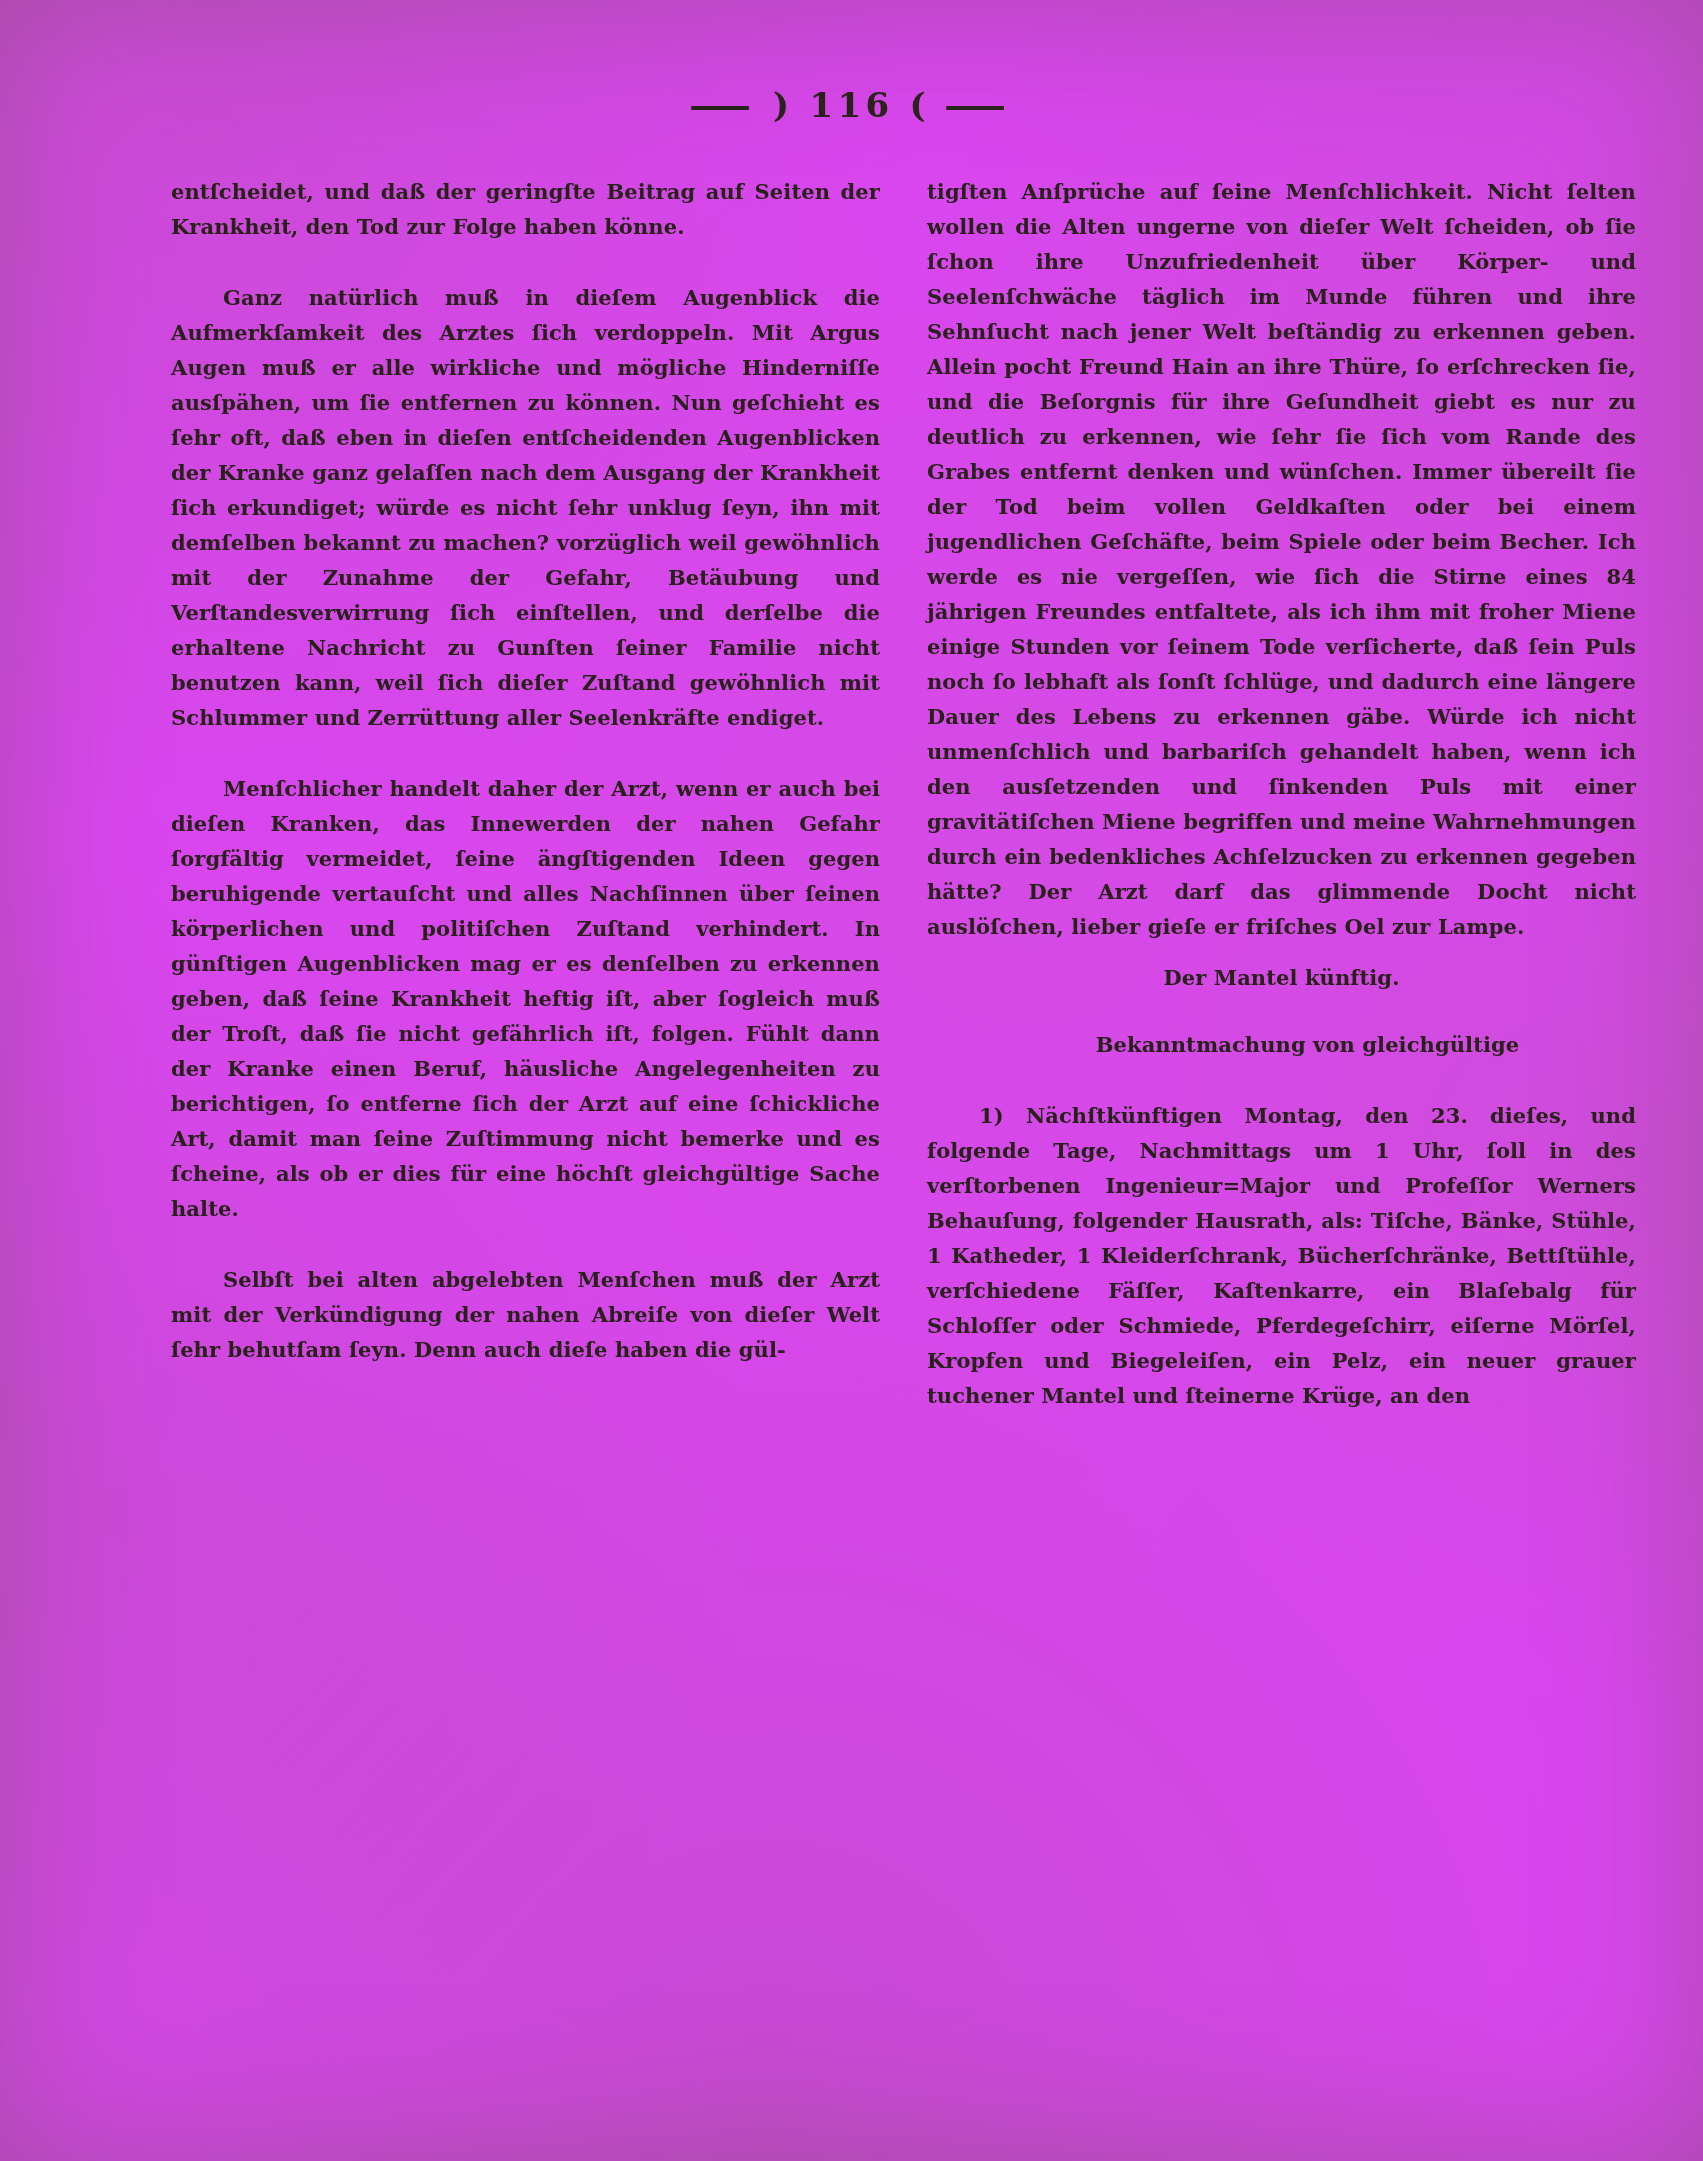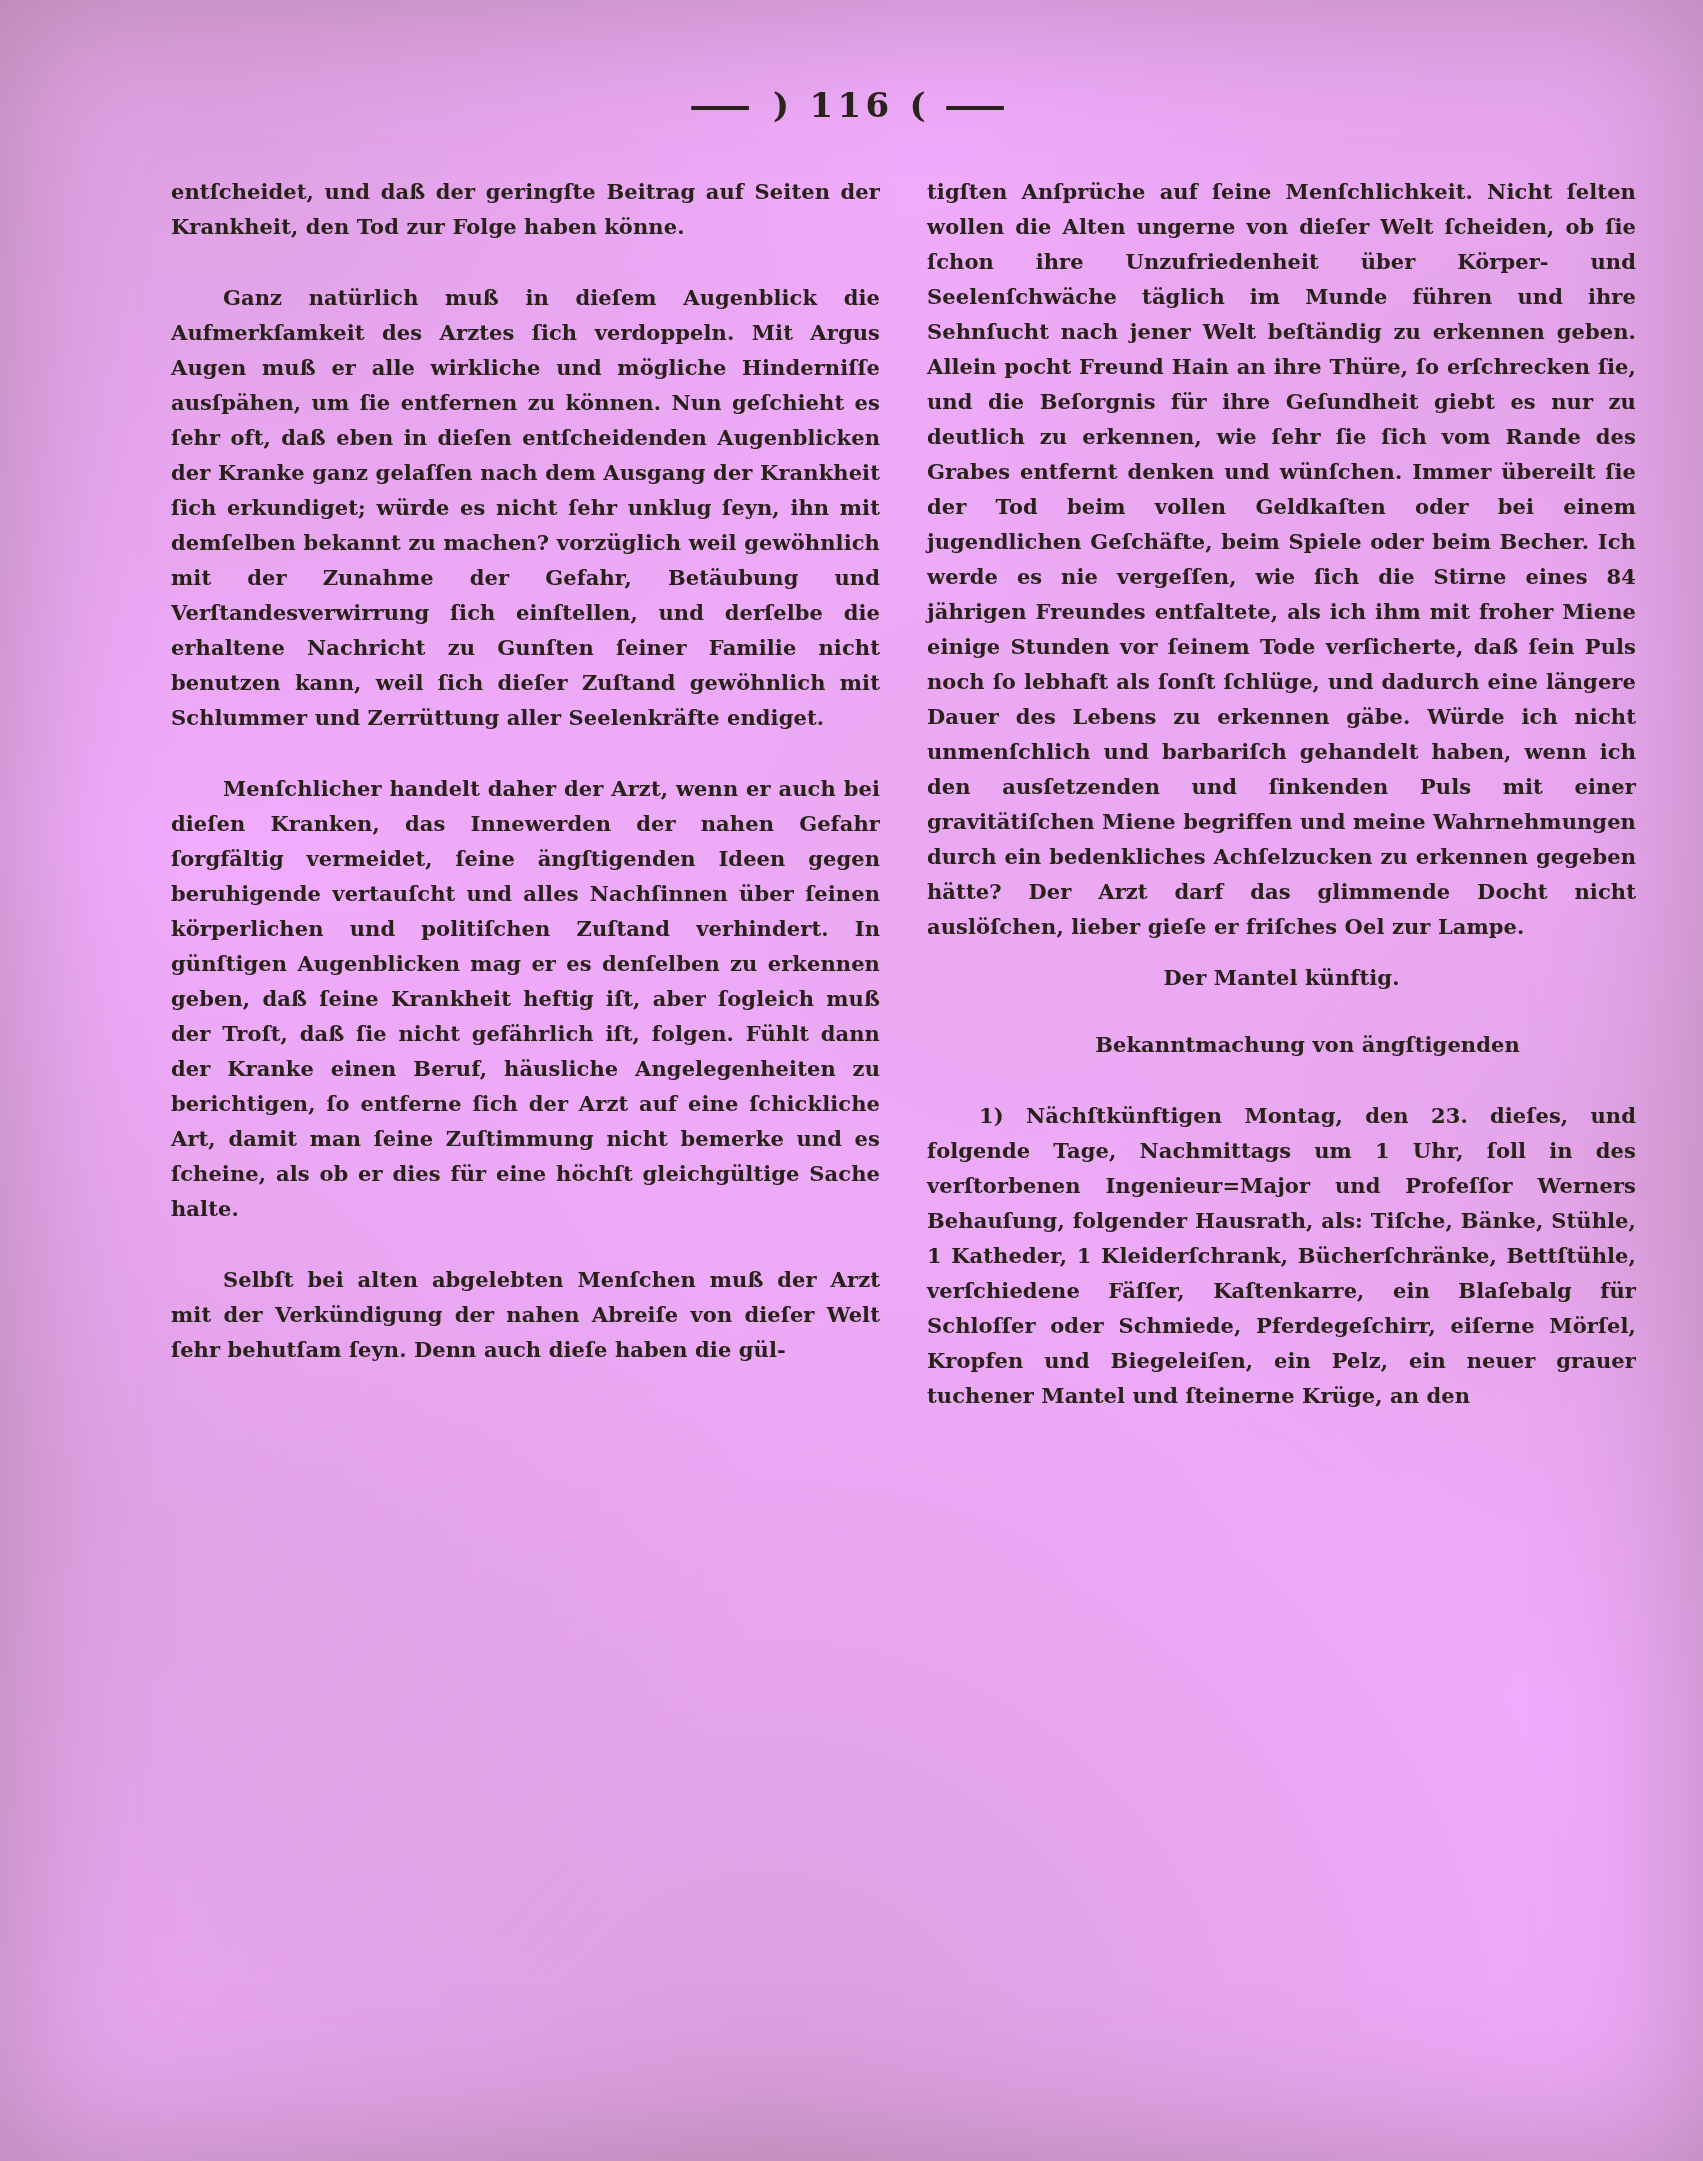--- a/index.html
+++ b/index.html
@@ -4,21 +4,21 @@
 <style>
   html, body {
     margin: 0;
     padding: 0;
     background: #8a8272;
   }
   .sheet {
     position: relative;
     width: 1703px;
     height: 2161px;
-    background: #f0abfc;
+    background: #d946ef;
     box-shadow: inset 0 0 158px rgba(92, 82, 58, 0.38);
     overflow: hidden;
     font-family: "DejaVu Serif", "Liberation Serif", serif;
     color: #27211a;
   }
   
   .sheet::before {
     content: "";
     position: absolute;
     inset: 0;
@@ -109,21 +109,21 @@
       <p class="noindent">entſcheidet, und daß der geringſte Beitrag auf Seiten der Krankheit, den Tod zur Folge haben könne.</p>
       <p>Ganz natürlich muß in dieſem Augenblick die Aufmerkſamkeit des Arztes ſich verdoppeln. Mit Argus Augen muß er alle wirkliche und mögliche Hinderniſſe ausſpähen, um ſie entfernen zu können. Nun geſchieht es ſehr oft, daß eben in dieſen entſcheidenden Augenblicken der Kranke ganz gelaſſen nach dem Ausgang der Krankheit ſich erkundiget; würde es nicht ſehr unklug ſeyn, ihn mit demſelben bekannt zu machen? vorzüglich weil gewöhnlich mit der Zunahme der Gefahr, Betäubung und Verſtandesverwirrung ſich einſtellen, und derſelbe die erhaltene Nachricht zu Gunſten ſeiner Familie nicht benutzen kann, weil ſich dieſer Zuſtand gewöhnlich mit Schlummer und Zerrüttung aller Seelenkräfte endiget.</p>
       <p>Menſchlicher handelt daher der Arzt, wenn er auch bei dieſen Kranken, das Innewerden der nahen Gefahr ſorgfältig vermeidet, ſeine ängſtigenden Ideen gegen beruhigende vertauſcht und alles Nachſinnen über ſeinen körperlichen und politiſchen Zuſtand verhindert. In günſtigen Augenblicken mag er es denſelben zu erkennen geben, daß ſeine Krankheit heftig iſt, aber ſogleich muß der Troſt, daß ſie nicht gefährlich iſt, folgen. Fühlt dann der Kranke einen Beruf, häusliche Angelegenheiten zu berichtigen, ſo entferne ſich der Arzt auf eine ſchickliche Art, damit man ſeine Zuſtimmung nicht bemerke und es ſcheine, als ob er dies für eine höchſt gleichgültige Sache halte.</p>
       <p>Selbſt bei alten abgelebten Menſchen muß der Arzt mit der Verkündigung der nahen Abreiſe von dieſer Welt ſehr behutſam ſeyn. Denn auch dieſe haben die gül-</p>
     </div>
 
     <div class="col">
       <p class="noindent">tigſten Anſprüche auf ſeine Menſchlichkeit. Nicht ſelten wollen die Alten ungerne von dieſer Welt ſcheiden, ob ſie ſchon ihre Unzufriedenheit über Körper- und Seelenſchwäche täglich im Munde führen und ihre Sehnſucht nach jener Welt beſtändig zu erkennen geben. Allein pocht Freund Hain an ihre Thüre, ſo erſchrecken ſie, und die Beſorgnis für ihre Geſundheit giebt es nur zu deutlich zu erkennen, wie ſehr ſie ſich vom Rande des Grabes entfernt denken und wünſchen. Immer übereilt ſie der Tod beim vollen Geldkaſten oder bei einem jugendlichen Geſchäfte, beim Spiele oder beim Becher. Ich werde es nie vergeſſen, wie ſich die Stirne eines 84 jährigen Freundes entfaltete, als ich ihm mit froher Miene einige Stunden vor ſeinem Tode verſicherte, daß ſein Puls noch ſo lebhaft als ſonſt ſchlüge, und dadurch eine längere Dauer des Lebens zu erkennen gäbe. Würde ich nicht unmenſchlich und barbariſch gehandelt haben, wenn ich den ausſetzenden und ſinkenden Puls mit einer gravitätiſchen Miene begriffen und meine Wahrnehmungen durch ein bedenkliches Achſelzucken zu erkennen gegeben hätte? Der Arzt darf das glimmende Docht nicht auslöſchen, lieber gieſe er friſches Oel zur Lampe.</p>
       <p class="centered closing">Der Mantel künftig.</p>
       <p class="heading">
-        <span class="line">Bekanntmachung von ängſtigenden</span>
+        <span class="line">Bekanntmachung von gleichgültige</span>
       </p>
       <p style="margin-bottom: 4.3px;">1) Nächſtkünftigen Montag, den 23. dieſes, und folgende Tage, Nachmittags um 1 Uhr, ſoll in des verſtorbenen Ingenieur=Major und Profeſſor Werners Behauſung, folgender Hausrath, als: Tiſche, Bänke, Stühle, 1 Katheder, 1 Kleiderſchrank, Bücherſchränke, Bettſtühle, verſchiedene Fäſſer, Kaſtenkarre, ein Blaſebalg für Schloſſer oder Schmiede, Pferdegeſchirr, eiſerne Mörſel, Kropfen und Biegeleiſen, ein Pelz, ein neuer grauer tuchener Mantel und ſteinerne Krüge, an den</p>
     </div>
 
   </div>
 
 </div>
 
 
 </body></html>

